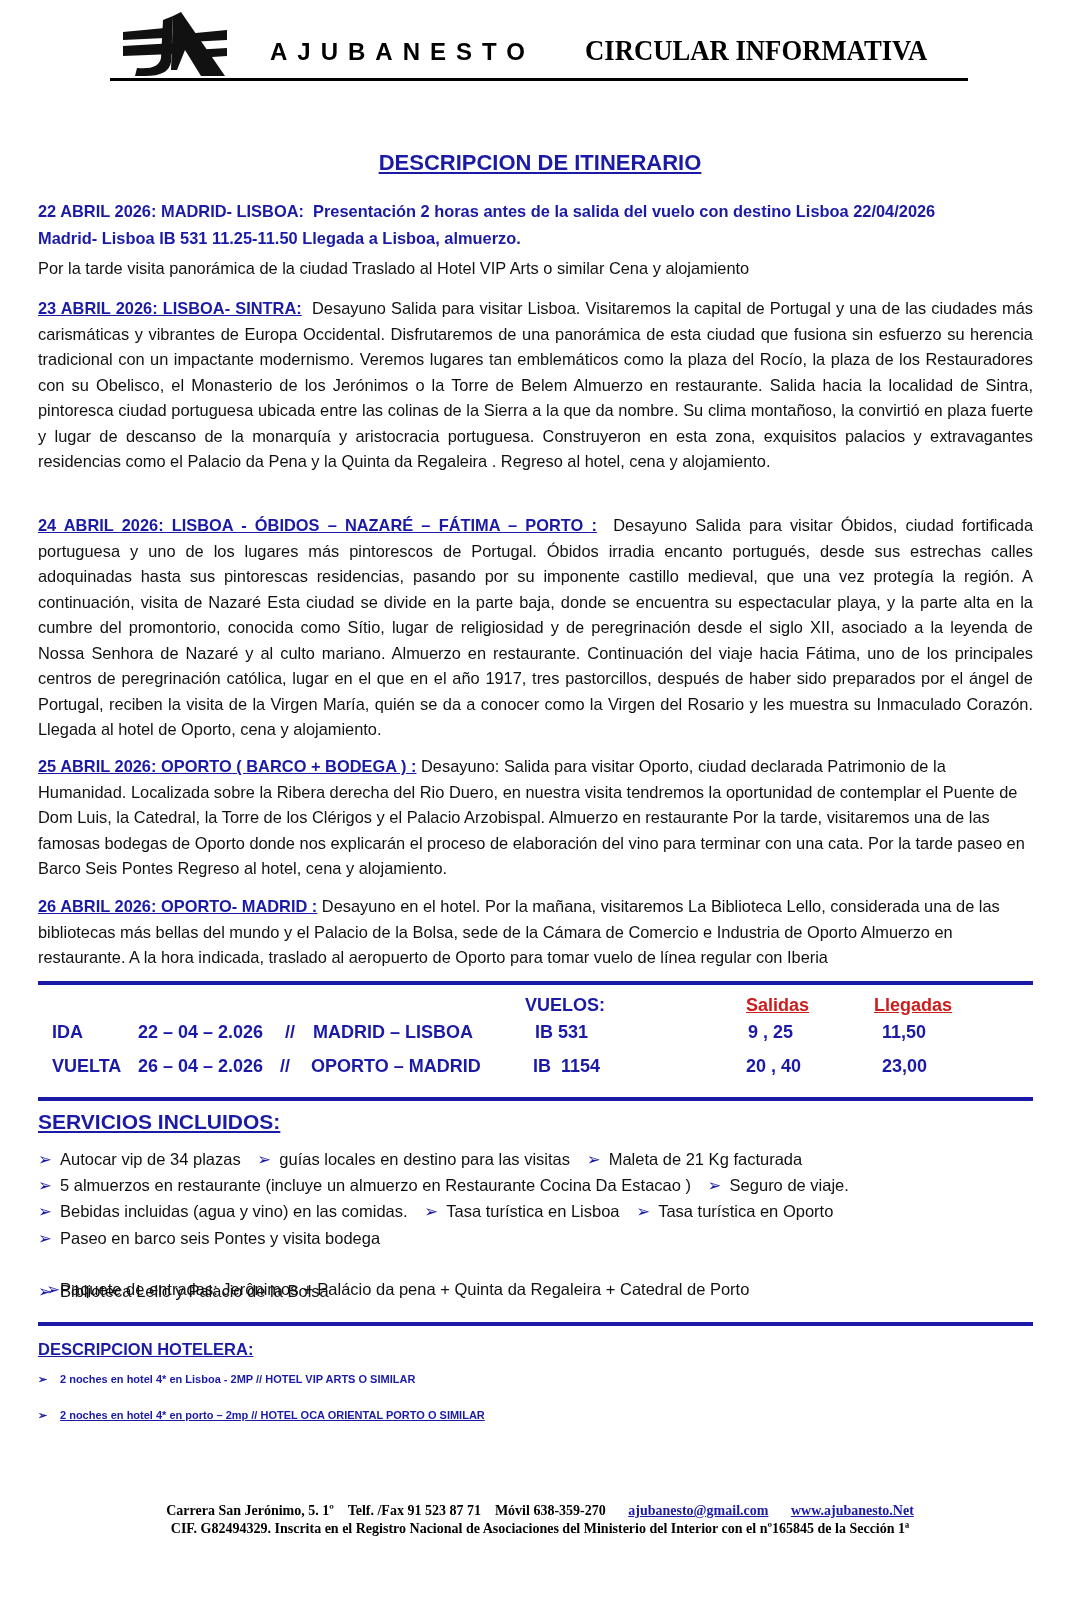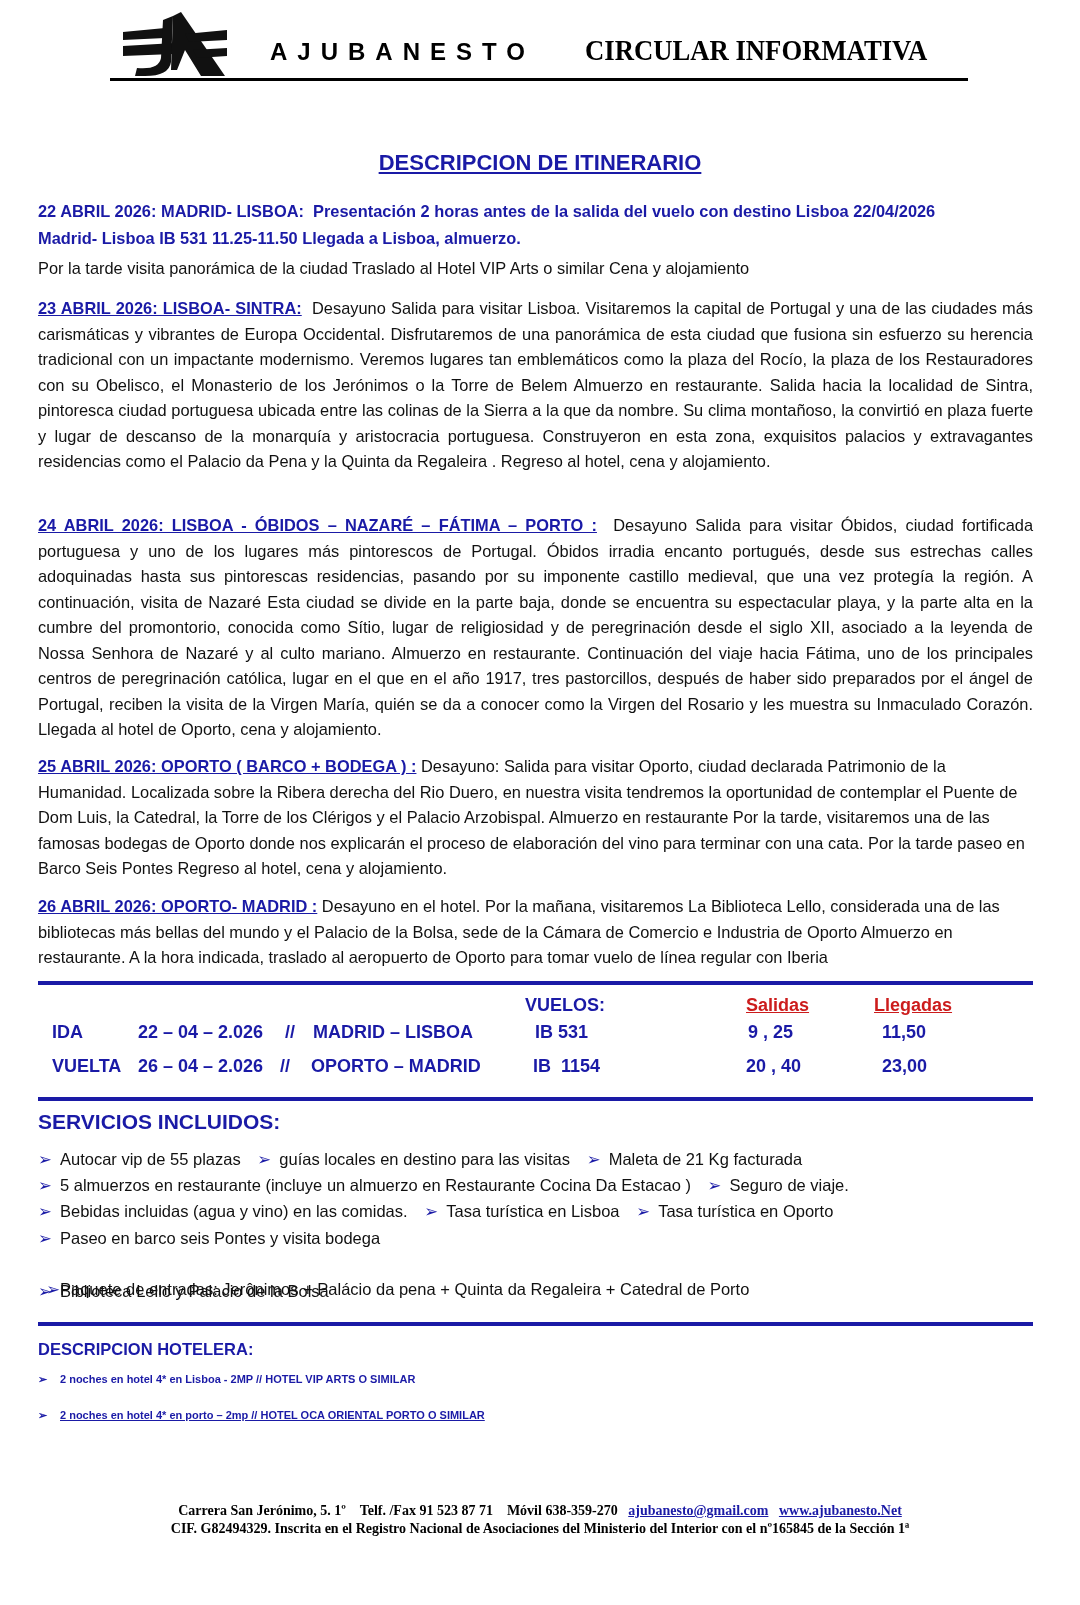--- a/index.html
+++ b/index.html
@@ -29,30 +29,30 @@
   .para { margin:0; text-align:justify; }
   .head { color:#1a1aa6; font-weight:bold; text-decoration:underline; }
 
   .rule-blue { position:absolute; left:38px; width:995px; height:4px; background:#1a1aa6; }
 
   
   .ftable { position:absolute; left:0; top:0; width:1080px; font-size:18px; font-weight:bold; color:#1a1aa6; }
   .fcell { position:absolute; white-space:nowrap; }
   .red { color:#cc1c1c; text-decoration:underline; }
 
-  .section-h { position:absolute; left:38px; font-weight:bold; color:#1a1aa6; }
+  .section-h { position:absolute; left:38px; font-weight:bold; color:#1a1aa6; text-decoration:underline; }
   .svc-line { position:absolute; left:38px; font-size:16.5px; white-space:nowrap; }
   .arrow { color:#1a1aa6; display:inline-block; width:22px; }
   .svc-item { margin-right:12px; }
 
   .hotel-line { position:absolute; left:38px; font-size:11px; font-weight:bold; color:#1a1aa6; white-space:nowrap; }
 
   .footer { position:absolute; left:0; width:1080px; text-align:center; font-family:"Liberation Serif", serif;
             font-weight:bold; font-size:14px; color:#000; }
-  .footer a { color:#1a1aa6; text-decoration:underline; }
+  .footer a { color:#1a1aa6; text-decoration:underline;margin-left:12px; }
 </style>
 </head>
 <body>
 
 <div class="page">
 
   <div class="header">
     <svg class="logo" viewBox="0 0 120 70">
       <polygon points="8,22 50,18 50,28 8,30" fill="#111"></polygon>
       <polygon points="8,36 60,33 58,44 8,46" fill="#111"></polygon>
@@ -116,21 +116,21 @@
     <div class="fcell" style="left:533px; top:1056px; white-space:pre;">IB  1154</div>
     <div class="fcell" style="left:746px; top:1056px;">20 , 40</div>
     <div class="fcell" style="left:882px; top:1056px;">23,00</div>
   </div>
 
   <div class="rule-blue" style="top:1097px;"></div>
 
   <div class="section-h" style="top:1110px; font-size:21px;">SERVICIOS INCLUIDOS:</div>
 
   <div class="svc-line" style="top:1150px;">
-    <span class="arrow">➢</span><span class="svc-item">Autocar vip de 55 plazas</span>
+    <span class="arrow">➢</span><span class="svc-item">Autocar vip de 34 plazas</span>
     <span class="arrow">➢</span><span class="svc-item">guías locales en destino para las visitas</span>
     <span class="arrow">➢</span><span class="svc-item">Maleta de 21 Kg facturada</span>
   </div>
   <div class="svc-line" style="top:1176px;">
     <span class="arrow">➢</span><span class="svc-item">5 almuerzos en restaurante (incluye un almuerzo en Restaurante Cocina Da Estacao )</span>
     <span class="arrow">➢</span><span class="svc-item">Seguro de viaje.</span>
   </div>
   <div class="svc-line" style="top:1202px;">
     <span class="arrow">➢</span><span class="svc-item">Bebidas incluidas (agua y vino) en las comidas.</span>
     <span class="arrow">➢</span><span class="svc-item">Tasa turística en Lisboa</span>

